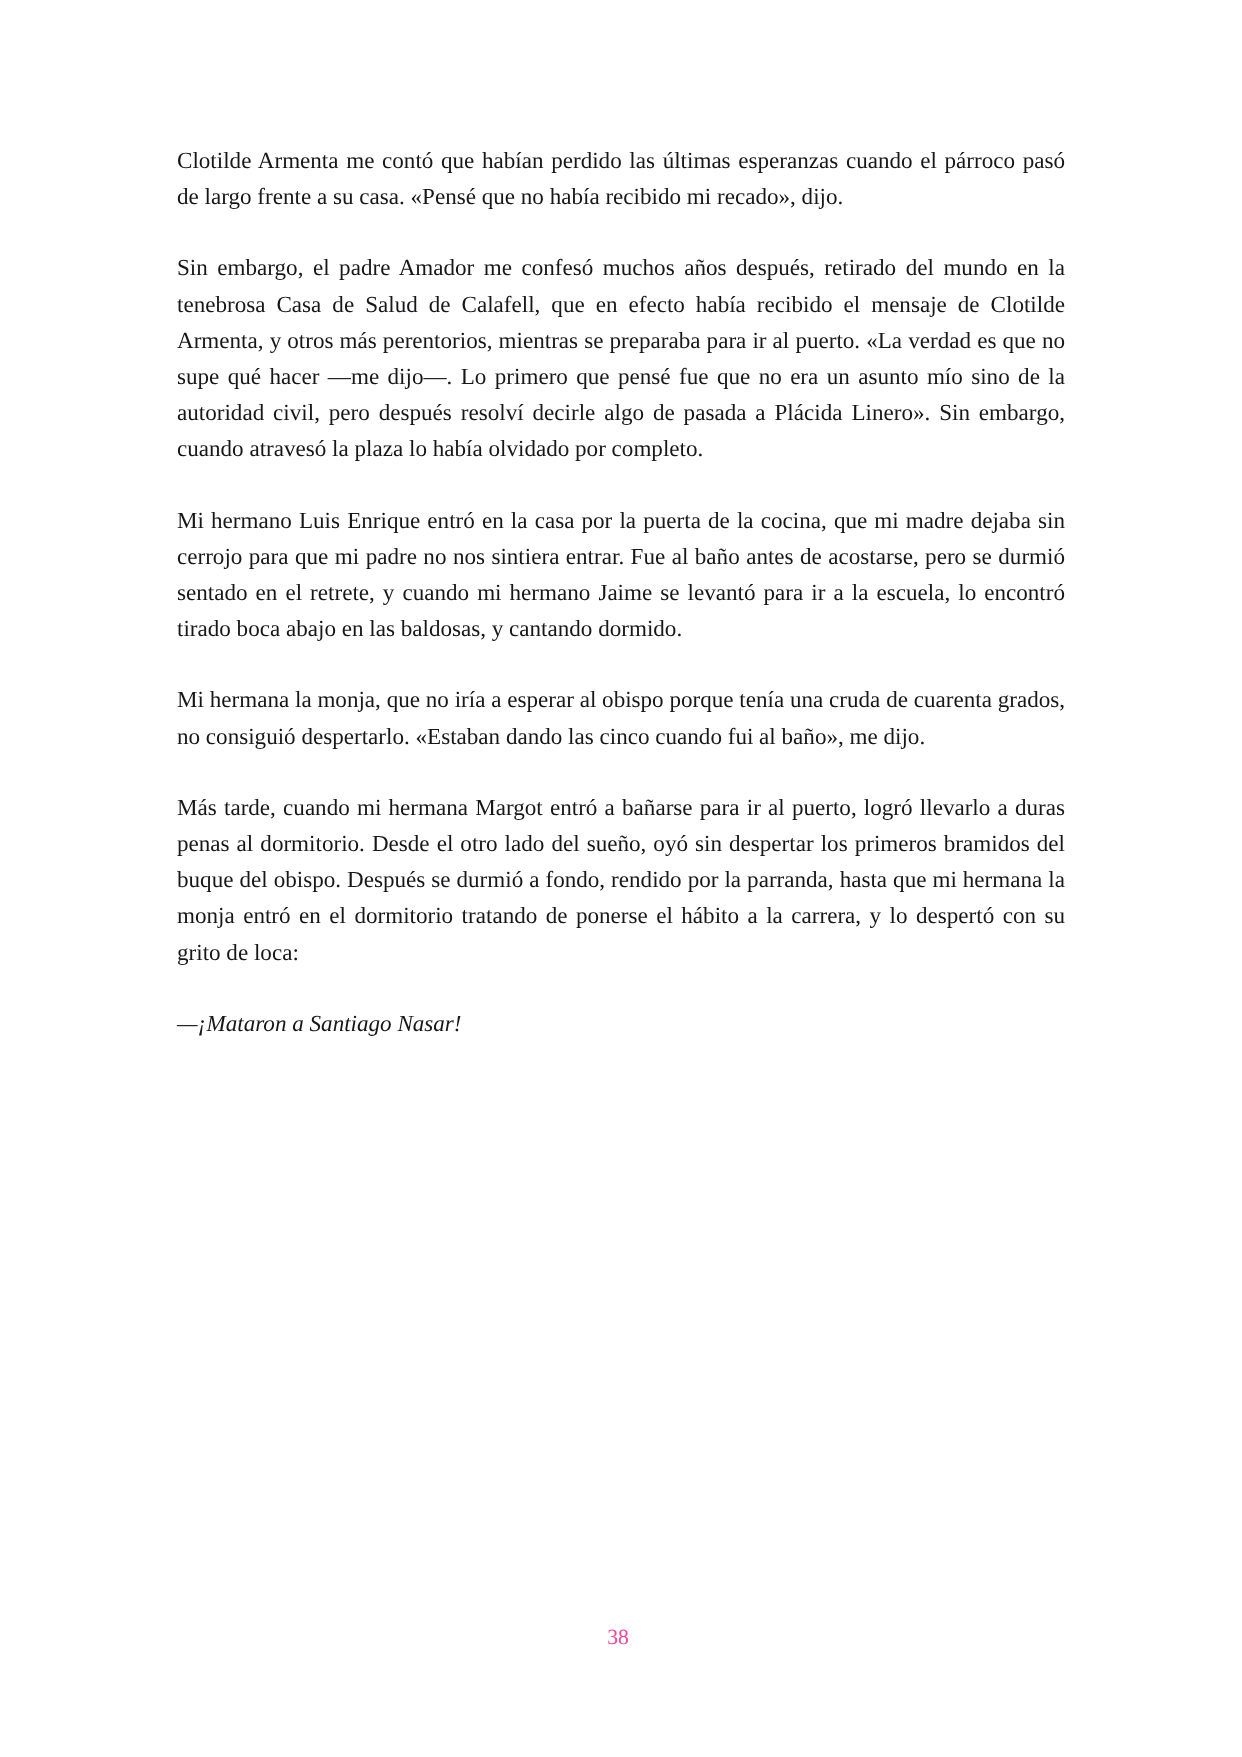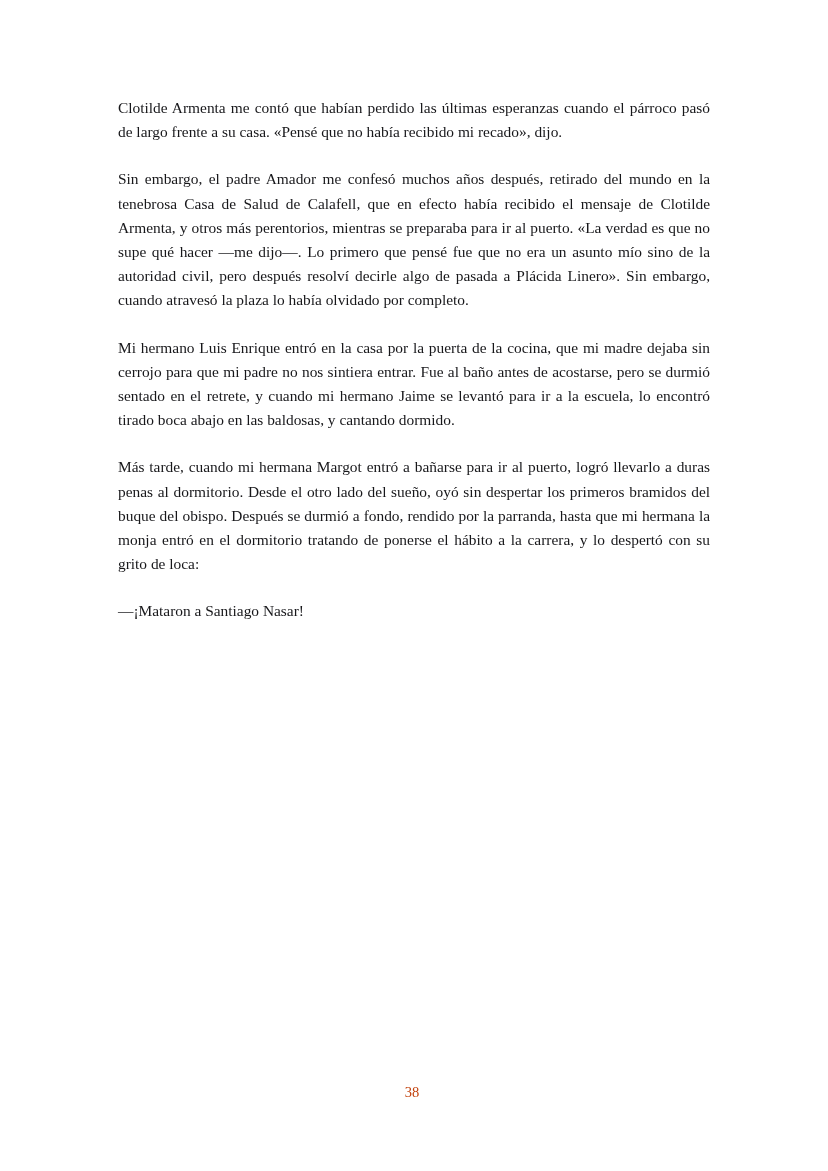--- a/index.html
+++ b/index.html
@@ -33,37 +33,39 @@
     font-size: 15.4px;
     line-height: 24.2px;
     text-align: justify;
     text-justify: inter-word;
     hyphens: none;
     color: #17171a;
   }
   p.para.last {
     text-align: left;
     margin-bottom: 4px;
+    font-style: italic;
   }
   .folio {
     position: absolute;
     left: 0;
     right: 0;
     top: 1084px;
     text-align: center;
     font-size: 14.5px;
     font-family: "Liberation Serif", serif;
-    color: #c2410c;
+    color: #ec4899;
   }
 </style>
 </head>
 <body>
 
 <div class="page">
   <div class="content">
     <p class="para">Clotilde Armenta me contó que habían perdido las últimas esperanzas cuando el párroco pasó de largo frente a su casa. «Pensé que no había recibido mi recado», dijo.</p>
     <p class="para">Sin embargo, el padre Amador me confesó muchos años después, retirado del mundo en la tenebrosa Casa de Salud de Calafell, que en efecto había recibido el mensaje de Clotilde Armenta, y otros más perentorios, mientras se preparaba para ir al puerto. «La verdad es que no supe qué hacer —me dijo—. Lo primero que pensé fue que no era un asunto mío sino de la autoridad civil, pero después resolví decirle algo de pasada a Plácida Linero». Sin embargo, cuando atravesó la plaza lo había olvidado por completo.</p>
     <p class="para">Mi hermano Luis Enrique entró en la casa por la puerta de la cocina, que mi madre dejaba sin cerrojo para que mi padre no nos sintiera entrar. Fue al baño antes de acostarse, pero se durmió sentado en el retrete, y cuando mi hermano Jaime se levantó para ir a la escuela, lo encontró tirado boca abajo en las baldosas, y cantando dormido.</p>
+    <p class="para">Mi hermana la monja, que no iría a esperar al obispo porque tenía una cruda de cuarenta grados, no consiguió despertarlo. «Estaban dando las cinco cuando fui al baño», me dijo.</p>
     <p class="para">Más tarde, cuando mi hermana Margot entró a bañarse para ir al puerto, logró llevarlo a duras penas al dormitorio. Desde el otro lado del sueño, oyó sin despertar los primeros bramidos del buque del obispo. Después se durmió a fondo, rendido por la parranda, hasta que mi hermana la monja entró en el dormitorio tratando de ponerse el hábito a la carrera, y lo despertó con su grito de loca:</p>
     <p class="para last">—¡Mataron a Santiago Nasar!</p>
   </div>
   <div class="folio">38</div>
 </div>
 
 </body></html>

